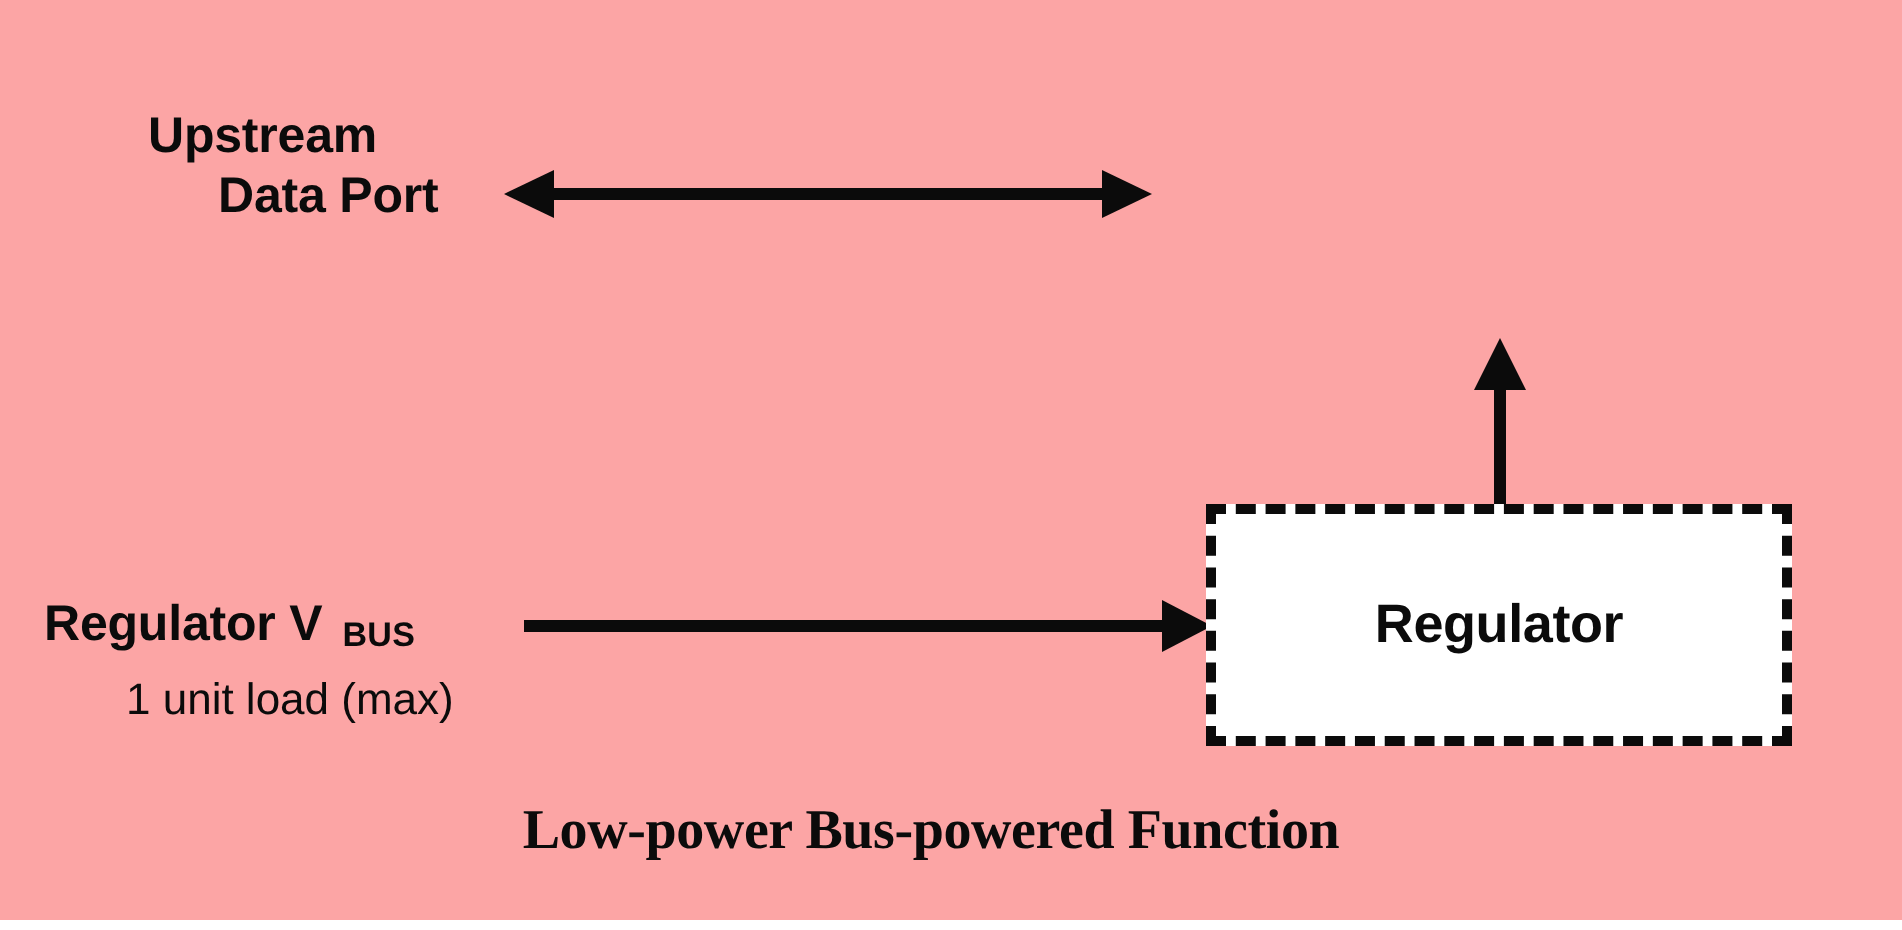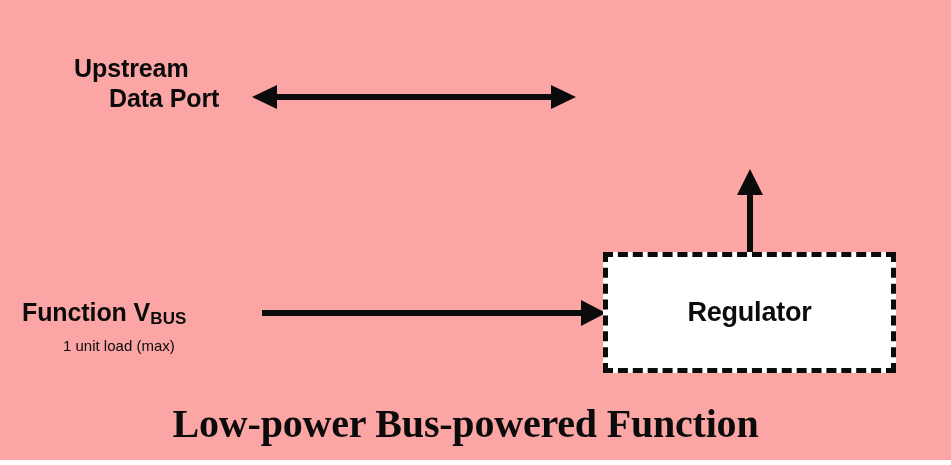--- a/index.html
+++ b/index.html
@@ -55,25 +55,26 @@
     font-weight: bold;
     letter-spacing: -0.1px;
   }
   #label-upstream-vbus .sub {
     font-size: 17px;
     font-weight: bold;
     vertical-align: baseline;
     position: relative;
     top: 3px;
     letter-spacing: 0.2px;
+    margin-left: 10px;
   }
   #label-unit-load {
     left: 63px;
     top: 337px;
-    font-size: 15px;
+    font-size: 22px;
     font-weight: normal;
     letter-spacing: 0px;
   }
 
   
   .box {
     position: absolute;
     box-sizing: border-box;
     background: #ffffff;
     display: flex;
@@ -106,21 +107,21 @@
   
   #caption {
     position: absolute;
     left: 0;
     top: 400px;
     width: 951px;
     text-align: center;
     padding-right: 20px;
     box-sizing: border-box;
     font-family: "Liberation Serif", "DejaVu Serif", serif;
-    font-size: 40px;
+    font-size: 28px;
     font-weight: bold;
     color: #0b0b0b;
     letter-spacing: -0.2px;
   }
 </style>
 </head>
 <body>
 
 <div id="diagram">
 
@@ -142,21 +143,21 @@
       <polygon points="750,169 737,195 763,195" fill="#0b0b0b"></polygon>
     </g>
   </svg>
 
   <div class="lbl" id="label-upstream-data-port">
     <span>Upstream</span>
     <span class="line2">Data Port</span>
   </div>
 
   <div class="lbl" id="label-upstream-vbus">
-    <span>Function V</span><span class="sub">BUS</span>
+    <span>Regulator V</span><span class="sub">BUS</span>
   </div>
 
   <div class="lbl" id="label-unit-load">1 unit load (max)</div>
 
 
   <div class="box" id="box-regulator">
     <span class="box-text">Regulator</span>
   </div>
 
   <div id="caption">Low-power Bus-powered Function</div>

